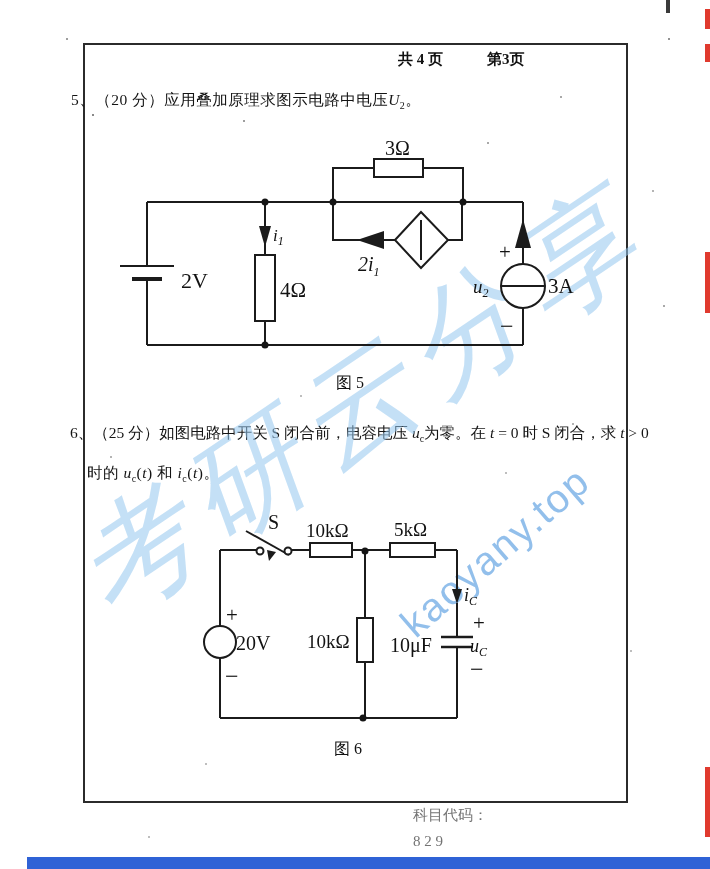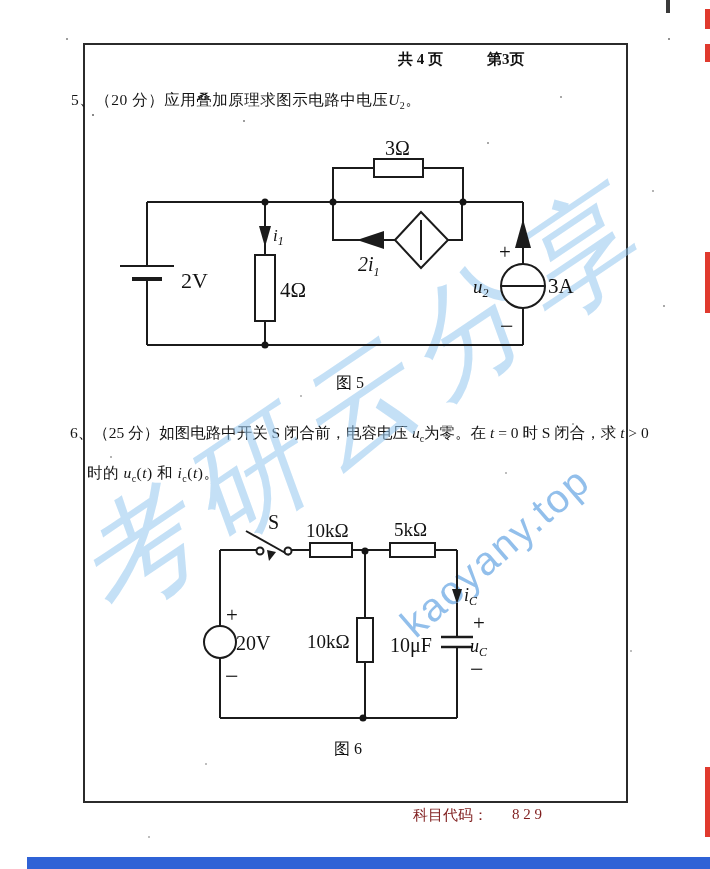--- a/index.html
+++ b/index.html
@@ -16,21 +16,21 @@
   
   .header{left:398px;top:50px;display:flex;gap:44px;font-size:15px;font-weight:600;color:#111;}
   
   .prob{font-size:15.5px;color:#141414;white-space:nowrap;letter-spacing:0.5px;}
   .prob i{font-family:"Liberation Serif",serif;}
   .prob sub{font-size:10px;}
   #p5{left:71px;top:90px;}
   #p6l1{left:70px;top:423px;letter-spacing:0px;}
   #p6l2{left:87px;top:463px;}
   
-  .footer{left:413px;top:806px;display:flex;gap:24px;font-size:15px;color:#7f1d1d;}
+  .footer{left:413px;top:806px;display:flex;gap:8px;font-size:15px;color:#737373;flex-direction:column;}
   
   .wm{pointer-events:none;z-index:1;}
   .wm-brand{
     left:88px;top:508px;transform:rotate(-34deg);transform-origin:0 50%;
     font-size:118px;letter-spacing:14px;color:rgba(148,198,238,0.55);
     font-style:italic;white-space:nowrap;
   }
   .wm-site{
     left:392px;top:612px;transform:rotate(-41deg);transform-origin:0 0;
     font-family:"Liberation Sans","DejaVu Sans",sans-serif;

